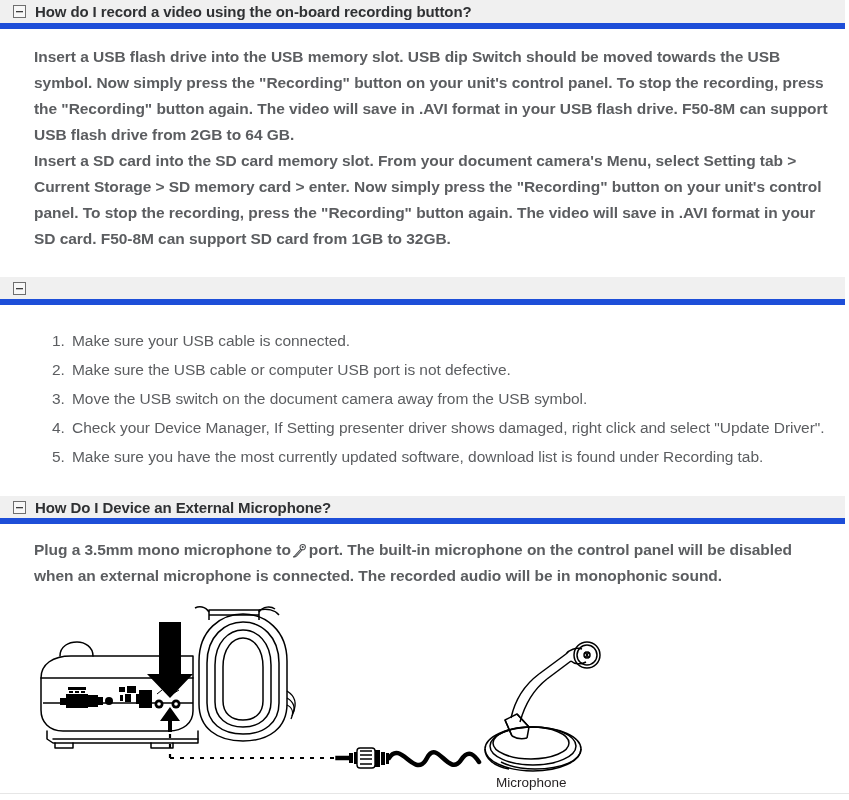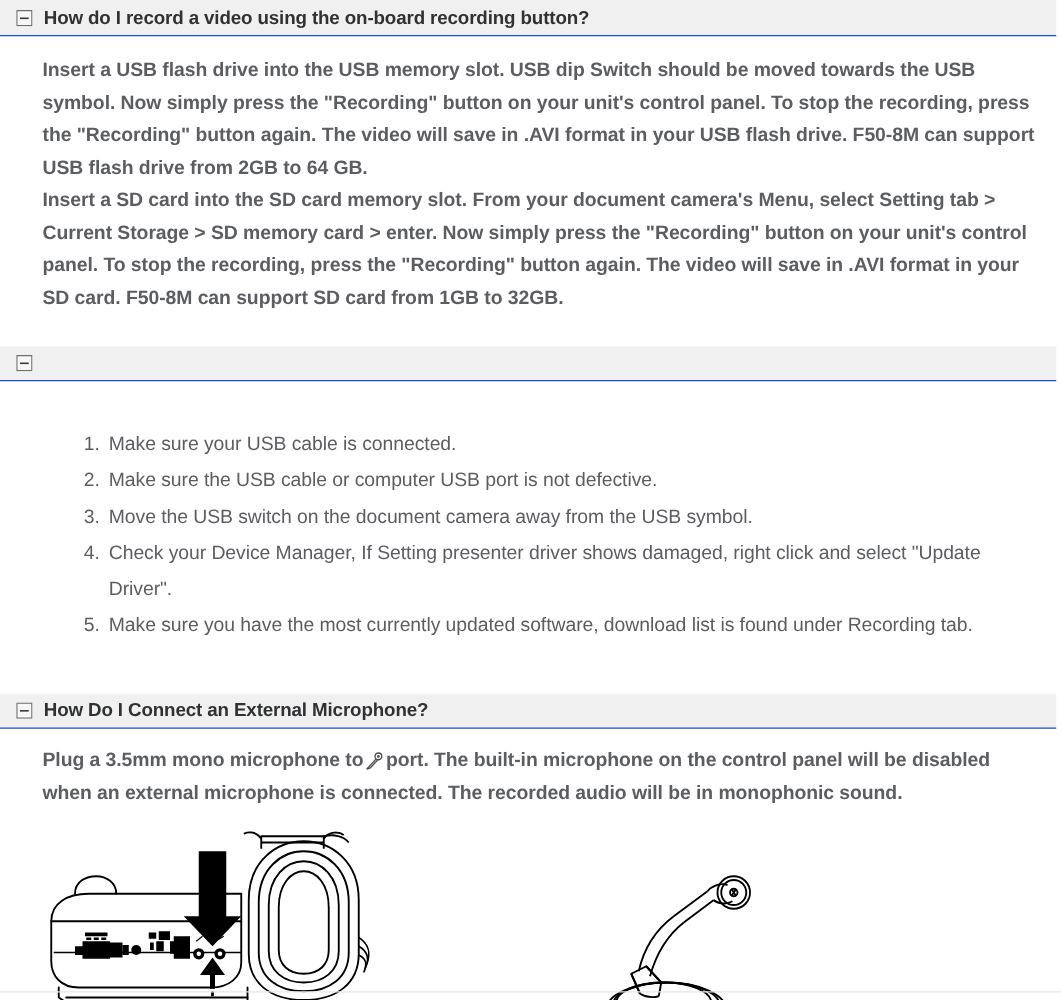--- a/index.html
+++ b/index.html
@@ -19,21 +19,21 @@
   .page {
     width: 849px;
     height: 800px;
     position: relative;
     box-sizing: border-box;
   }
 
   
   .faq-header {
     background: #f0f0f0;
-    border-bottom: 1px solid #1d4ed8;
+    border-bottom: 6px solid #1d4ed8;
     border-top: 1px solid #ffffff;
     width: 845px;
     height: 29px;
     display: flex;
     align-items: center;
     padding: 0;
     box-sizing: border-box;
   }
   .faq-header.first { border-top: none; }
 
@@ -69,21 +69,21 @@
     letter-spacing: -0.05px;
   }
   .pad-top-1 { padding-top: 15px; }
   .pad-top-3 { padding-top: 13px; }
 
   .sect1-text { width: 805px; }
   .sect3-text { width: 790px; }
 
   
   ol.faq-list {
-    margin: 15px;
+    margin: 0;
     padding: 0 0 0 54px;
     list-style: none;
     counter-reset: faqitem;
   }
   ol.faq-list li {
     counter-increment: faqitem;
     position: relative;
     font-size: 15.5px;
     line-height: 29px;
     color: #5b5d60;
@@ -167,21 +167,21 @@
       <li>Make sure you have the most currently updated software, download list is found under Recording tab.</li>
     </ol>
   </div>
 
   <div style="height:24px"></div>
   <div class="faq-header">
     <svg class="toggle-icon" viewBox="0 0 13 13">
       <rect x="0.5" y="0.5" width="12" height="12" fill="#f7f7f7" stroke="#6e6e6e" stroke-width="1"></rect>
       <rect x="3" y="6" width="7" height="1.3" fill="#3c3c3c"></rect>
     </svg>
-    <span class="faq-title">How Do I Connect an External Microphone?</span>
+    <span class="faq-title">How Do I Device an External Microphone?</span>
   </div>
 
   <div class="faq-body pad-top-3">
     <p class="sect3-text"><span>Plug a 3.5mm mono microphone to</span><svg class="mic-glyph" viewBox="0 0 16 15">
         <g fill="none" stroke="#4a4c4f" stroke-width="1.05">
           <circle cx="10.7" cy="4.1" r="2.7"></circle>
           <path d="M8.9 6.1 L3.0 12.6"></path>
           <path d="M10.1 7.0 L4.2 13.4"></path>
           <path d="M3.0 12.6 L1.3 14.2 L4.2 13.4"></path>
         </g>

